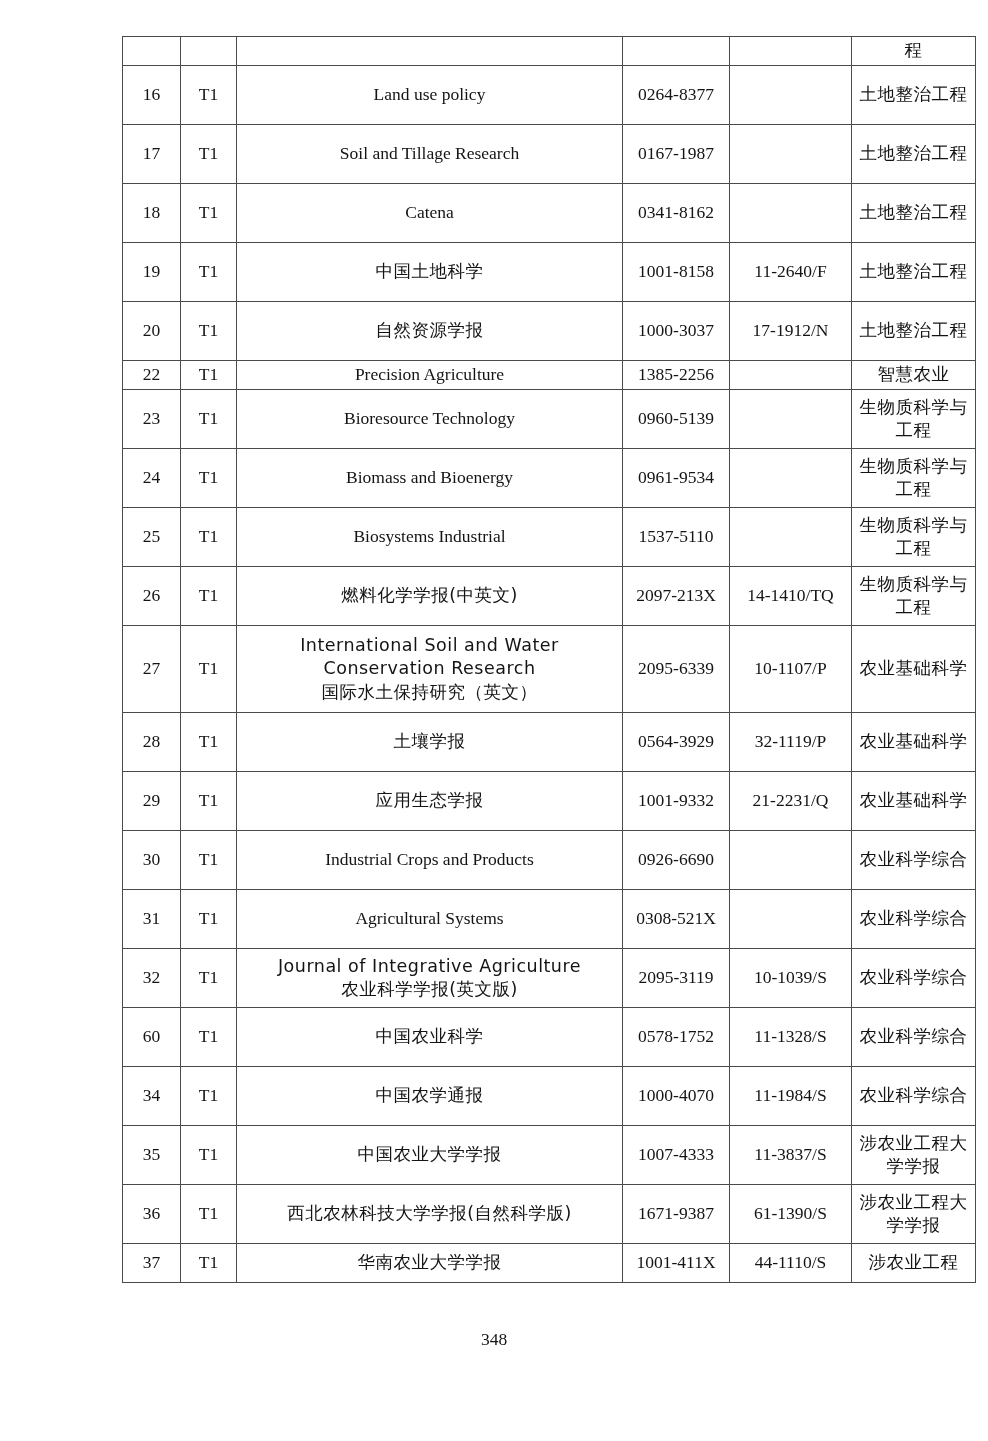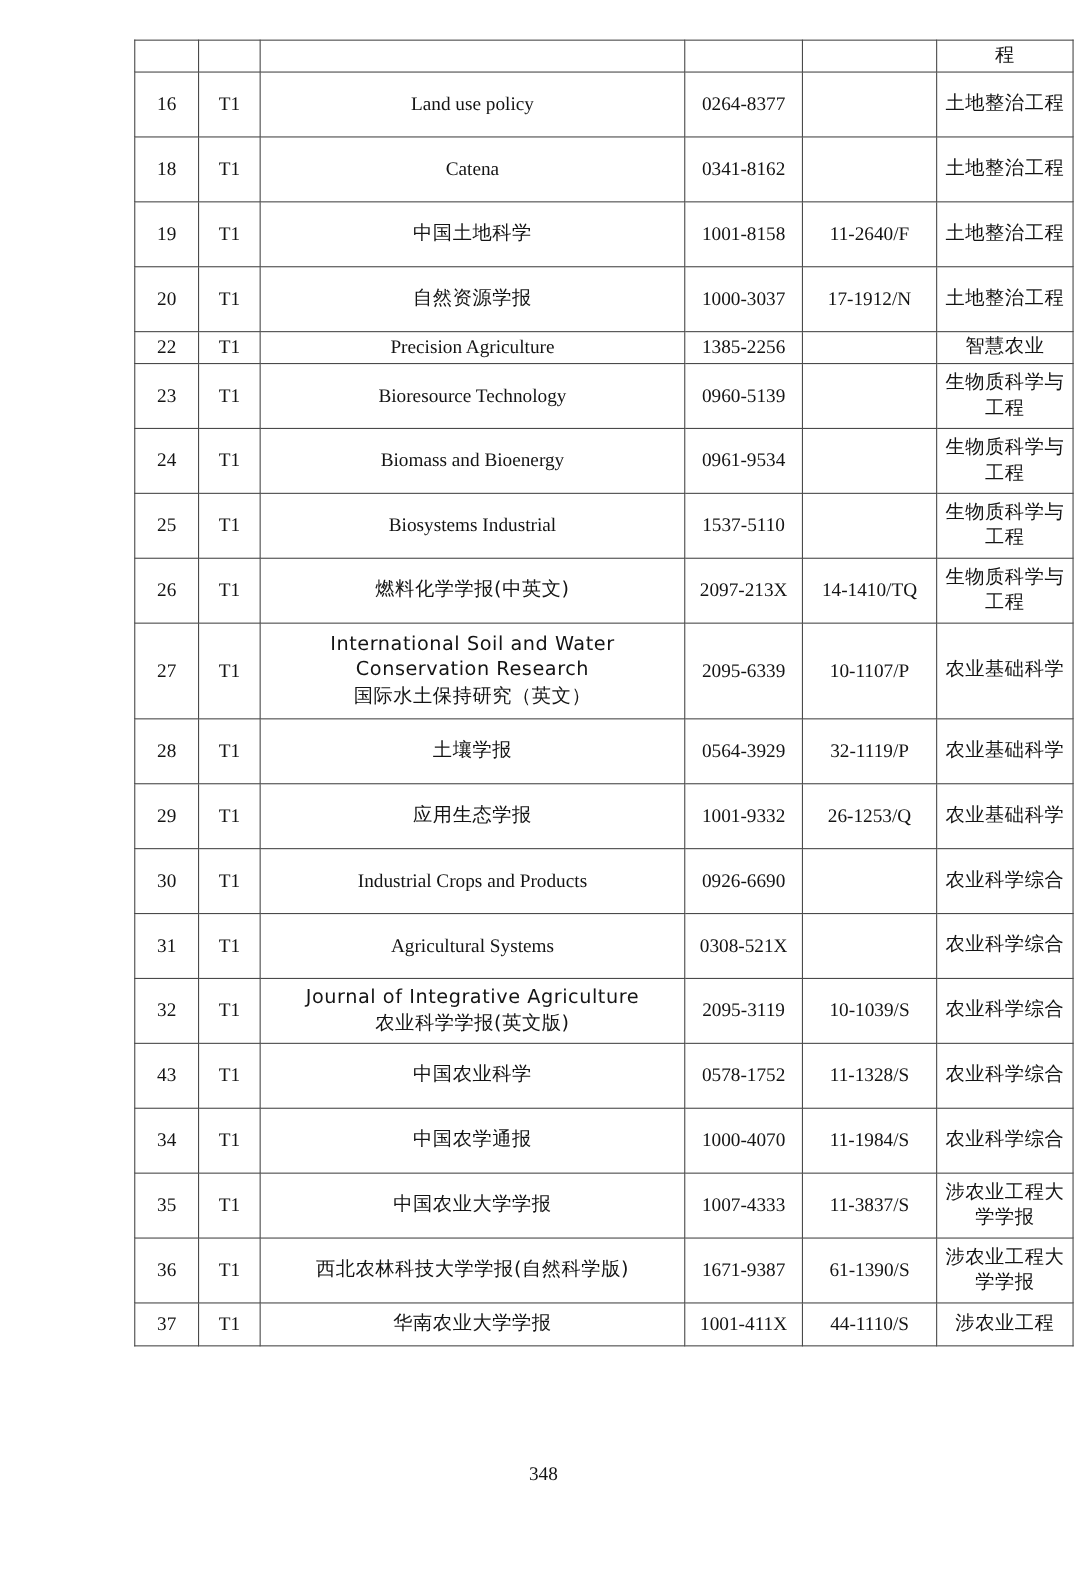--- a/index.html
+++ b/index.html
@@ -125,20 +125,28 @@
         </tr>
         <tr class="r-tall">
           <td class="col-index">16</td>
           <td class="col-tier">T1</td>
           <td class="col-name">Land use policy</td>
           <td class="col-issn">0264-8377</td>
           <td class="col-cn"></td>
           <td class="col-cat cn-text">土地整治工程</td>
         </tr>
         <tr class="r-tall">
+          <td class="col-index">17</td>
+          <td class="col-tier">T1</td>
+          <td class="col-name">Soil and Tillage Research</td>
+          <td class="col-issn">0167-1987</td>
+          <td class="col-cn"></td>
+          <td class="col-cat cn-text">土地整治工程</td>
+        </tr>
+        <tr class="r-tall">
           <td class="col-index">18</td>
           <td class="col-tier">T1</td>
           <td class="col-name">Catena</td>
           <td class="col-issn">0341-8162</td>
           <td class="col-cn"></td>
           <td class="col-cat cn-text">土地整治工程</td>
         </tr>
         <tr class="r-tall">
           <td class="col-index">19</td>
           <td class="col-tier">T1</td>
@@ -209,21 +217,21 @@
           <td class="col-name cn-text">土壤学报</td>
           <td class="col-issn">0564-3929</td>
           <td class="col-cn">32-1119/P</td>
           <td class="col-cat cn-text">农业基础科学</td>
         </tr>
         <tr class="r-tall">
           <td class="col-index">29</td>
           <td class="col-tier">T1</td>
           <td class="col-name cn-text">应用生态学报</td>
           <td class="col-issn">1001-9332</td>
-          <td class="col-cn">26-1253/Q</td>
+          <td class="col-cn">21-2231/Q</td>
           <td class="col-cat cn-text">农业基础科学</td>
         </tr>
         <tr class="r-tall">
           <td class="col-index">30</td>
           <td class="col-tier">T1</td>
           <td class="col-name">Industrial Crops and Products</td>
           <td class="col-issn">0926-6690</td>
           <td class="col-cn"></td>
           <td class="col-cat cn-text">农业科学综合</td>
         </tr>
@@ -237,21 +245,21 @@
         </tr>
         <tr class="r-tall">
           <td class="col-index">32</td>
           <td class="col-tier">T1</td>
           <td class="col-name cn-text">Journal of Integrative Agriculture<br>农业科学学报(英文版)</td>
           <td class="col-issn">2095-3119</td>
           <td class="col-cn">10-1039/S</td>
           <td class="col-cat cn-text">农业科学综合</td>
         </tr>
         <tr class="r-tall">
-          <td class="col-index">43</td>
+          <td class="col-index">60</td>
           <td class="col-tier">T1</td>
           <td class="col-name cn-text">中国农业科学</td>
           <td class="col-issn">0578-1752</td>
           <td class="col-cn">11-1328/S</td>
           <td class="col-cat cn-text">农业科学综合</td>
         </tr>
         <tr class="r-tall">
           <td class="col-index">34</td>
           <td class="col-tier">T1</td>
           <td class="col-name cn-text">中国农学通报</td>

